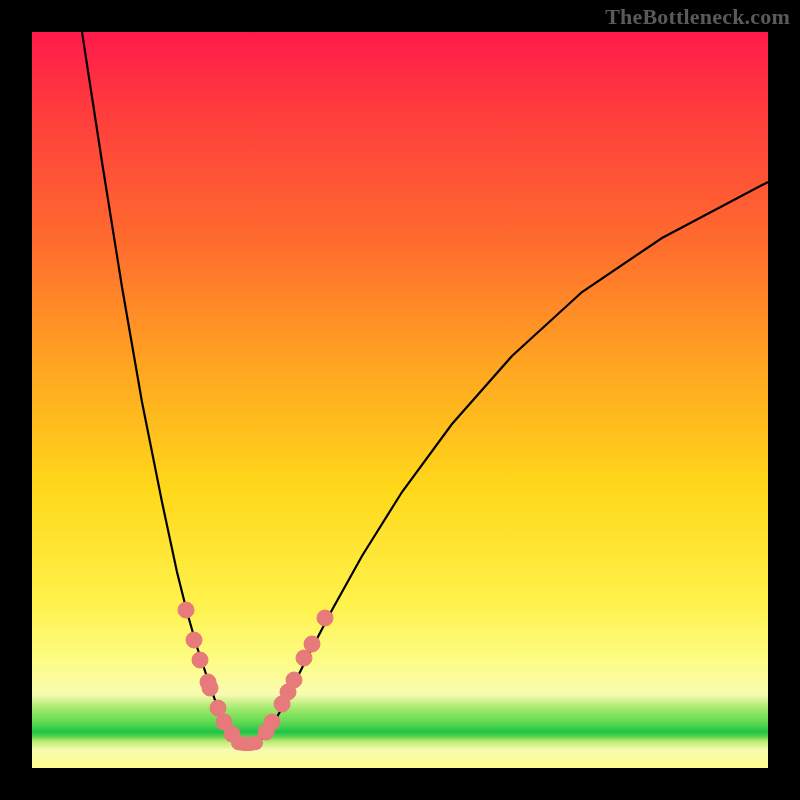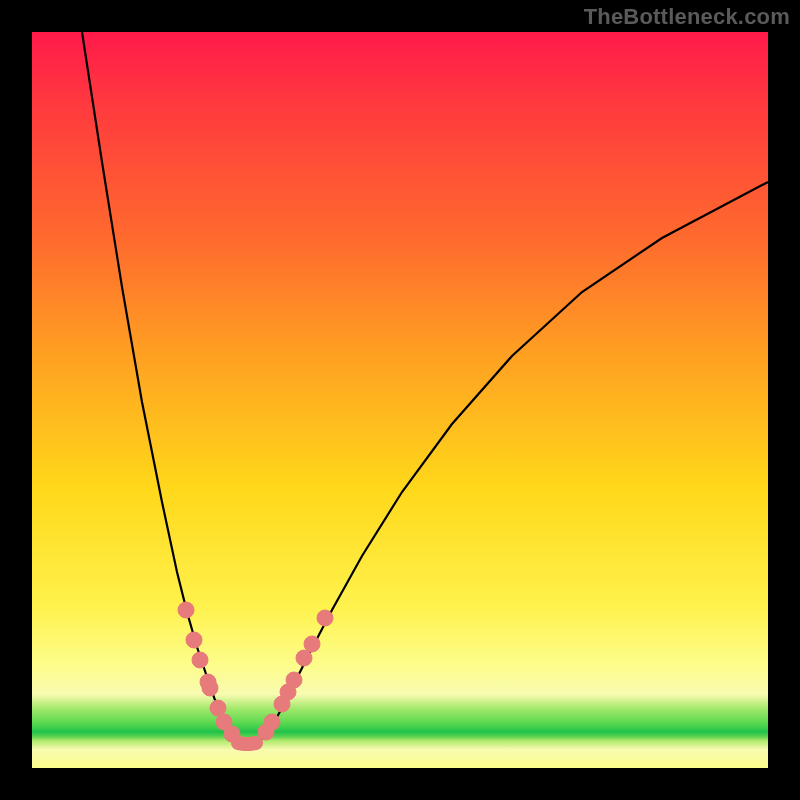--- a/index.html
+++ b/index.html
@@ -42,21 +42,21 @@
       #57d24e 95.7%,
       #b1ea6d 96.3%,
       #f8fbb0 97.5%,
       #fdfd8a 100%
     );
   }
   .watermark {
     position: absolute;
     top: 4px;
     right: 10px;
-    font-family: Liberation Sans, sans-serif;
+    font-family: Liberation Serif, serif;
     font-size: 22px;
     font-weight: 600;
     color: #5a5a5a;
     letter-spacing: 0.2px;
     user-select: none;
   }
   svg.curves {
     position: absolute;
     left: 32px;
     top: 32px;

